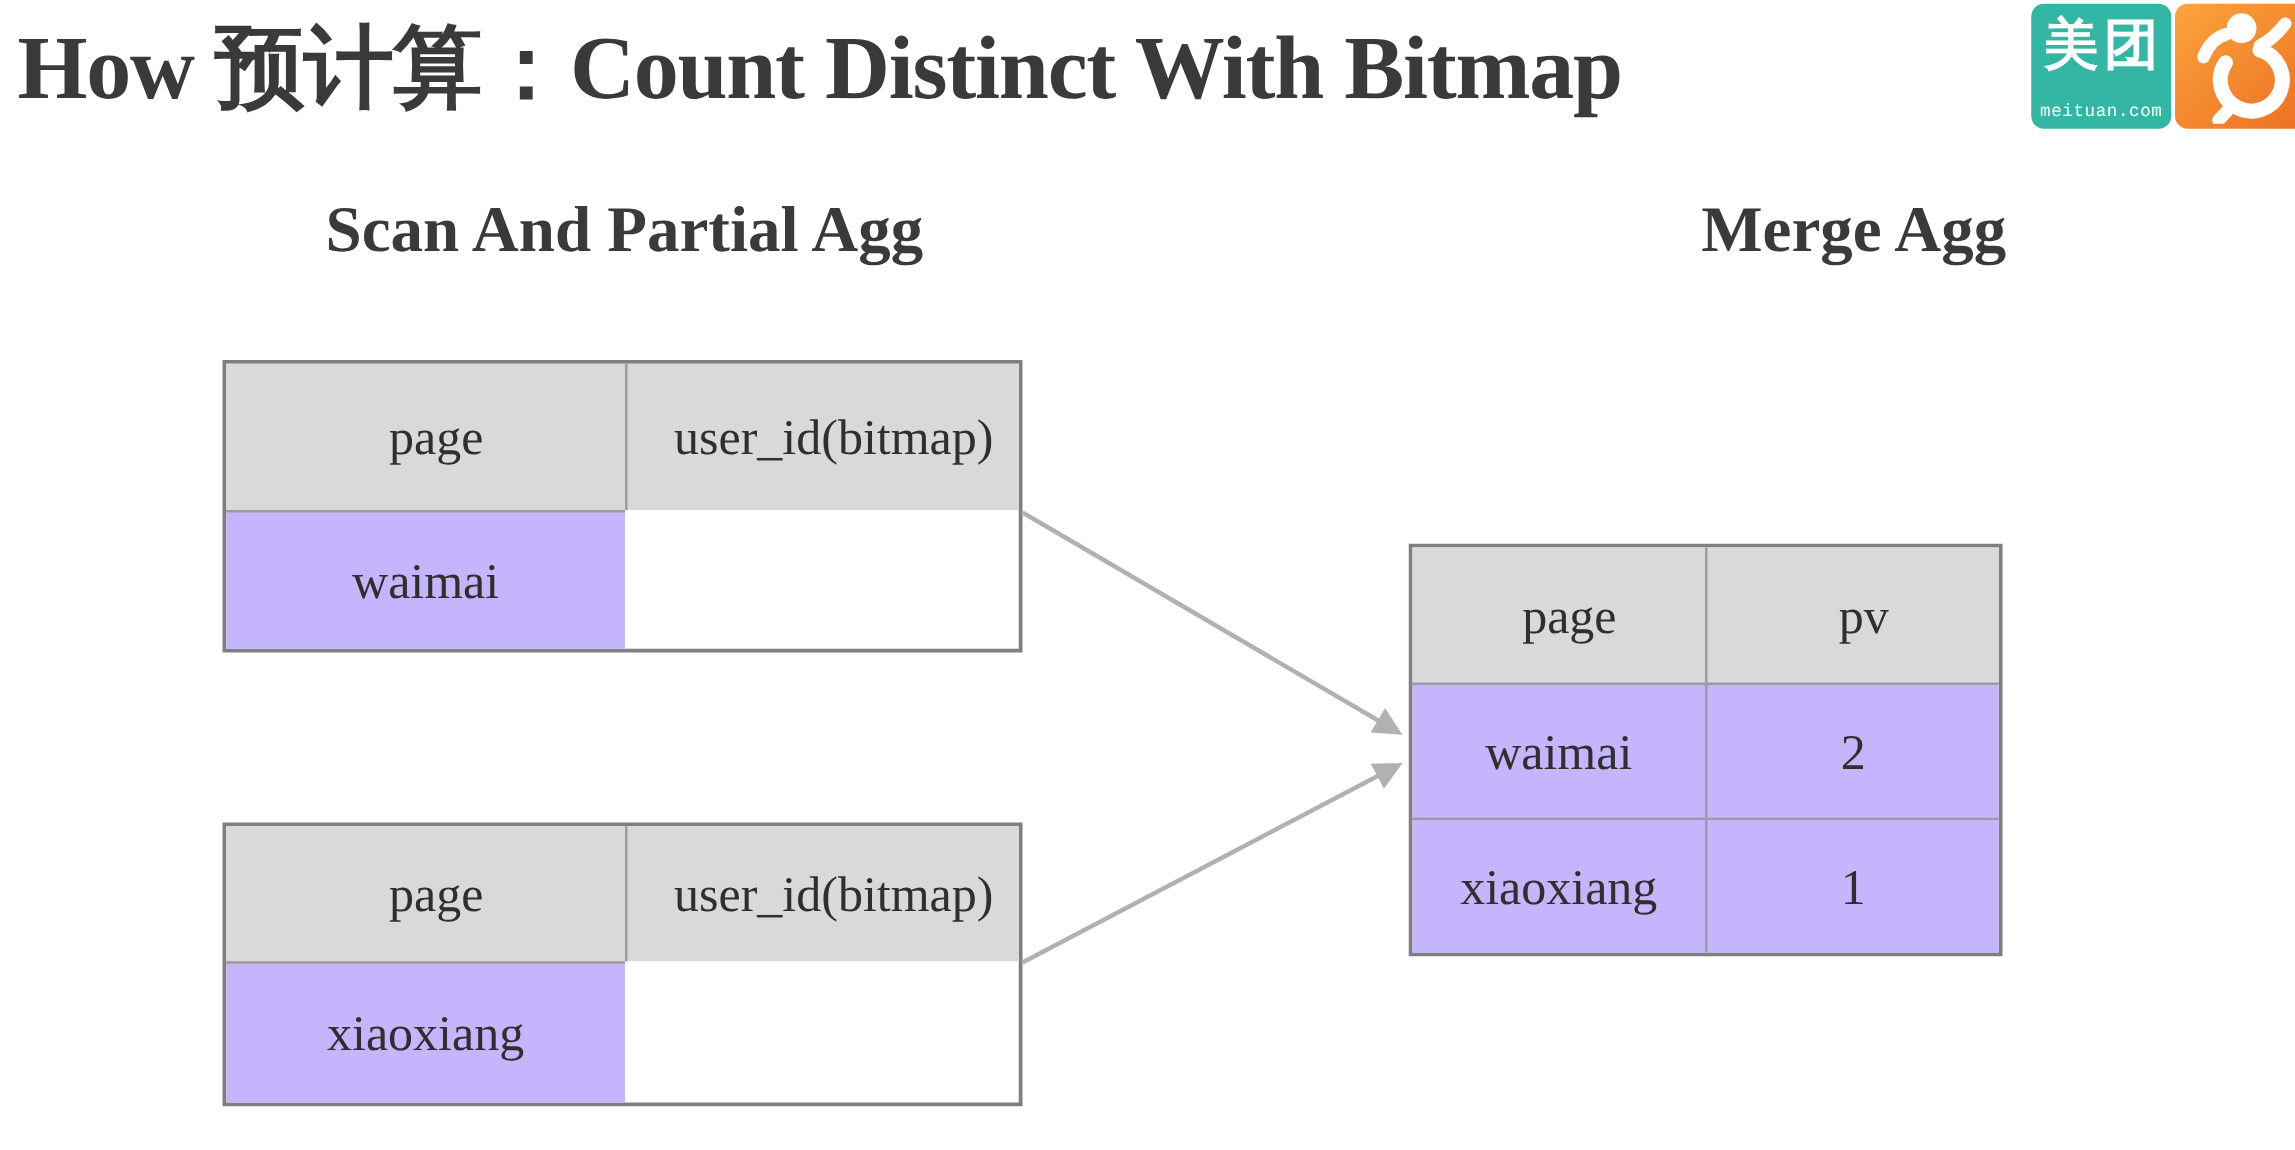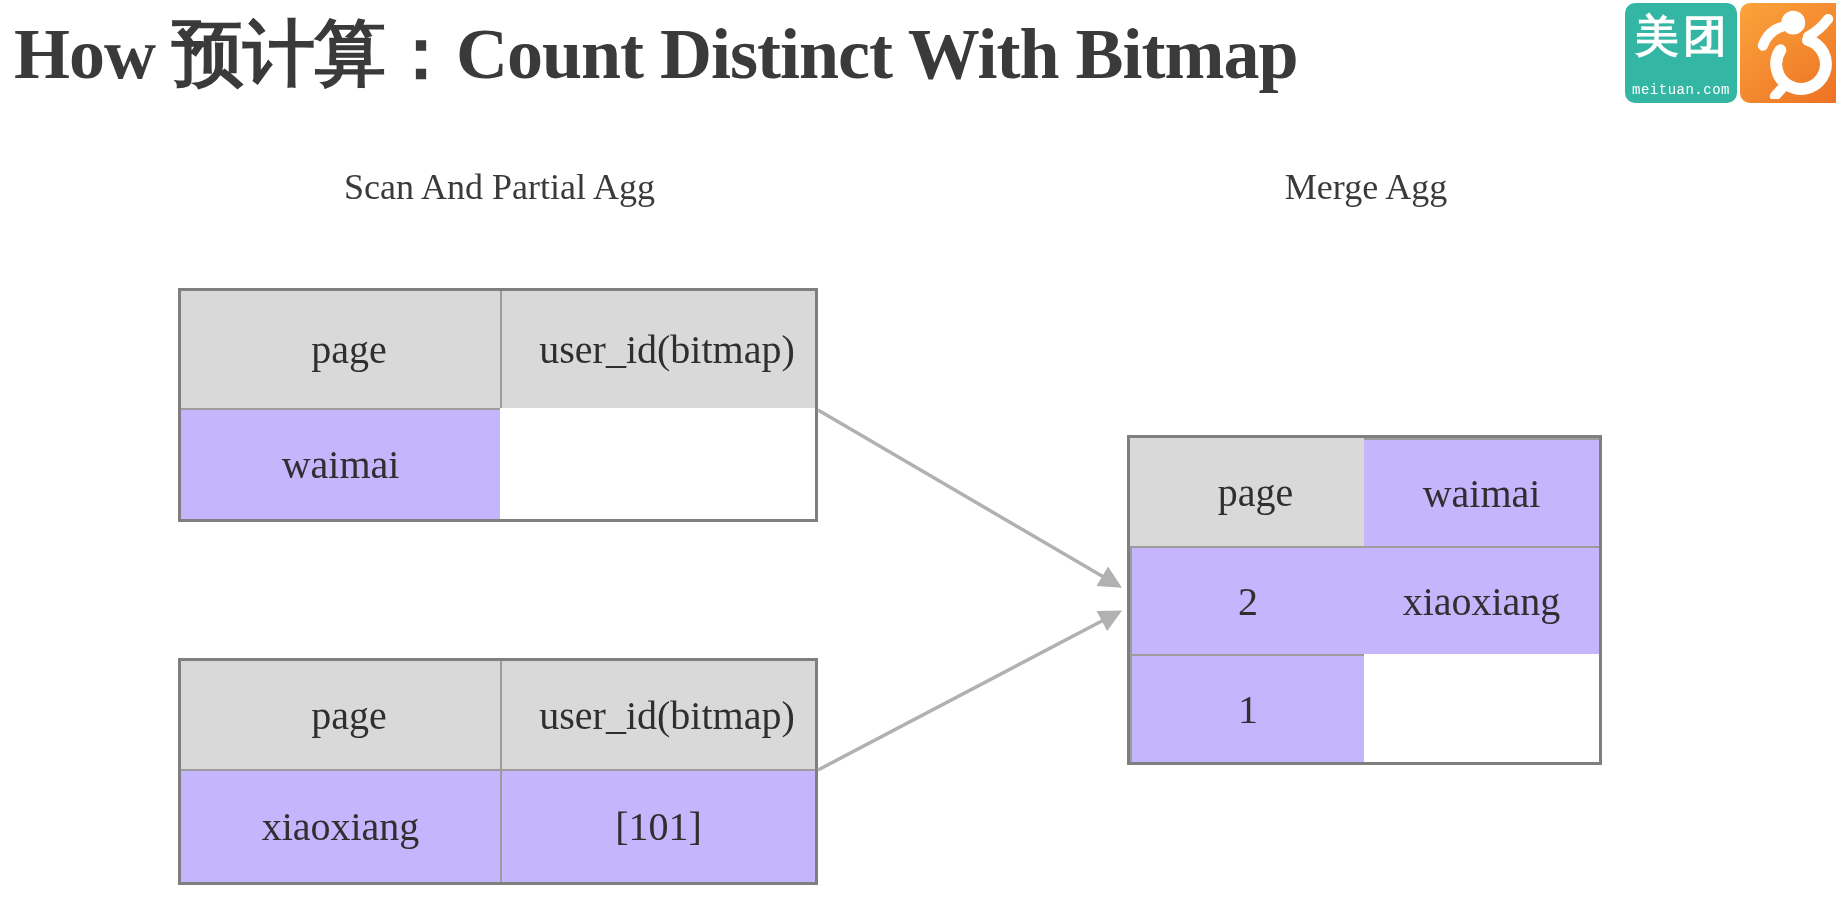--- a/index.html
+++ b/index.html
@@ -24,29 +24,29 @@
     font-size: 72px;
     font-weight: bold;
     letter-spacing: -1px;
     white-space: nowrap;
     color: var(--title, #3a3a3a);
   }
 
   
   .heading {
     position: absolute;
-    top: 168px;
-    font-size: 36px;
-    font-weight: normal;
+    top: 156px;
+    font-size: 52px;
+    font-weight: bold;
     text-align: center;
     color: var(--title, #3a3a3a);
     line-height: 1.1;
   }
   #heading-left  { left: 178px;  width: 643px; }
-  #heading-right { left: 1127px; width: 478px; }
+  #heading-right { left: 1127px; width: 478px; text-align: right; }
 
   
   .tbl {
     position: absolute;
     display: grid;
     border: 3px solid var(--border-outer, #7f7f7f);
     background: #ffffff;
   }
   .cell {
     display: flex;
@@ -144,25 +144,25 @@
   <div class="tbl" id="table-scan1">
     <div class="cell head r0 c0">page</div>
     <div class="cell head r0">user_id(bitmap)</div>
     <div class="cell c0">waimai</div>
   </div>
 
   <div class="tbl" id="table-scan2">
     <div class="cell head r0 c0">page</div>
     <div class="cell head r0">user_id(bitmap)</div>
     <div class="cell c0">xiaoxiang</div>
-    <div class="cell">[101]</div>
   </div>
 
   <div class="tbl" id="table-merge">
     <div class="cell head r0 c0">page</div>
+    <div class="cell head r0">pv</div>
     <div class="cell c0">waimai</div>
     <div class="cell">2</div>
     <div class="cell c0">xiaoxiang</div>
     <div class="cell">1</div>
   </div>
 
   <svg class="arrows" width="1836" height="920" viewBox="0 0 1836 920">
     <defs>
       <marker id="ah" viewBox="0 0 10 10" refX="8.5" refY="5" markerWidth="7" markerHeight="6.5" orient="auto-start-reverse">
         <path class="arrow-head" d="M0 0 L10 5 L0 10 z"></path>

